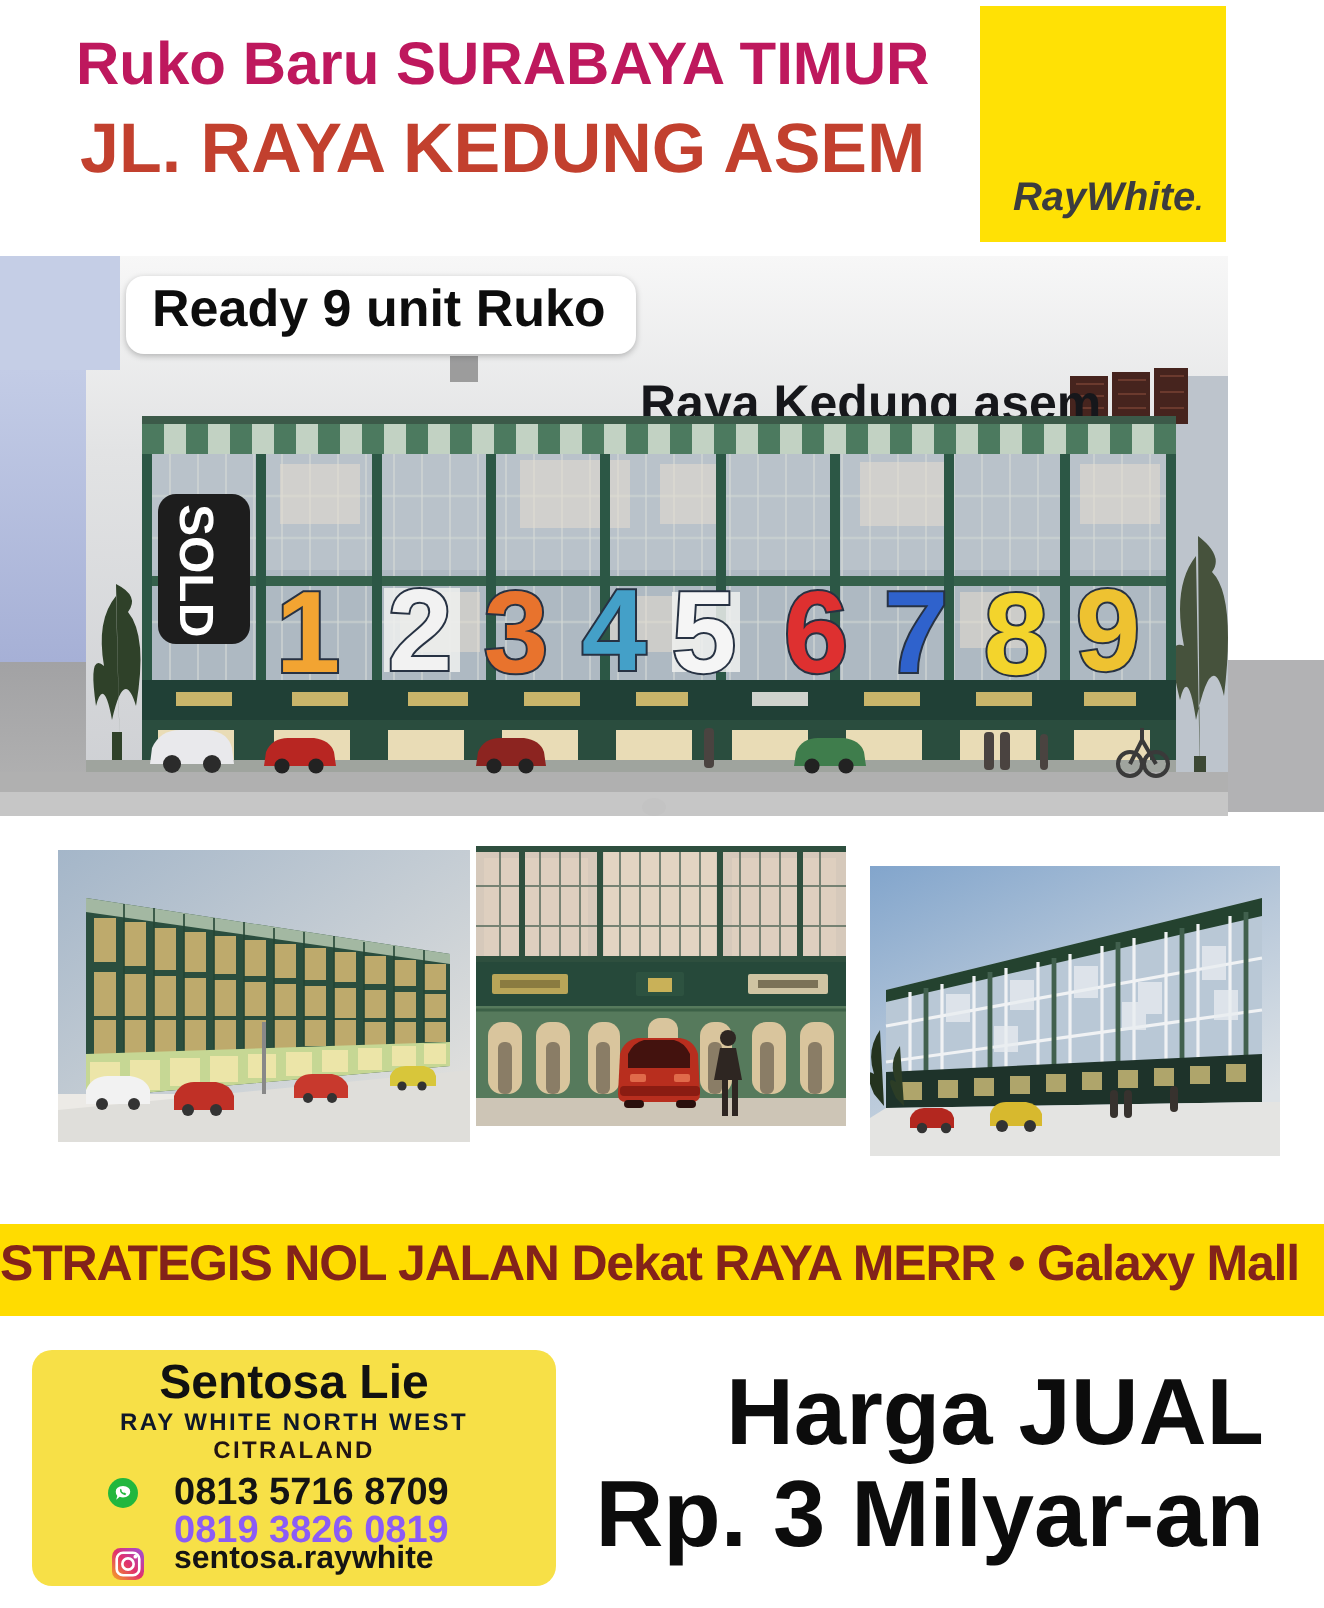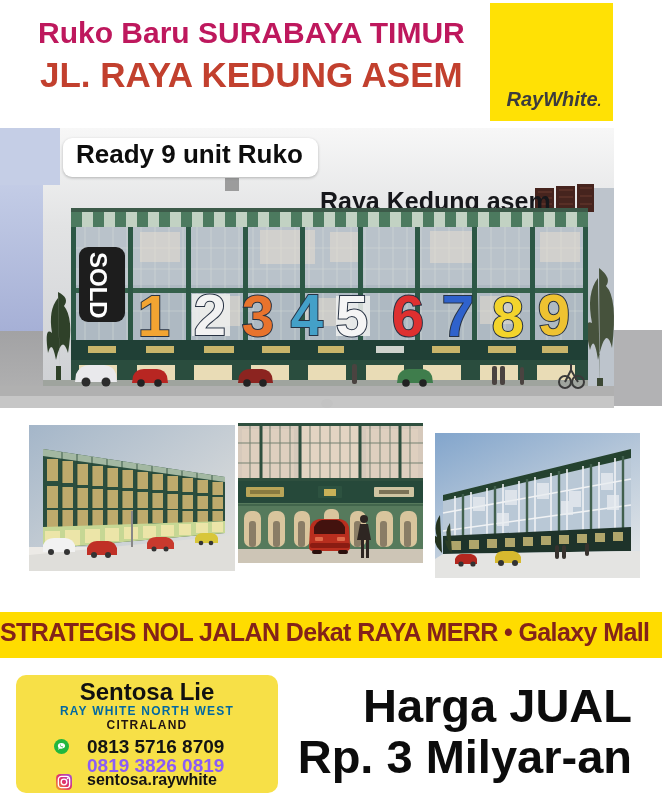--- a/index.html
+++ b/index.html
@@ -449,21 +449,21 @@
   </svg>
 
   <div class="abs" style="left:0;top:612px;width:662px;height:46px;background:#ffdc00;"></div>
 
   <div class="abs" style="left:0;top:618px;width:539px;text-align:center;font-size:25px;font-weight:bold;color:#83231a;white-space:nowrap;letter-spacing:-0.6px;">STRATEGIS NOL JALAN Dekat RAYA MERR • Galaxy Mall</div>
 
   <div class="abs" style="left:16px;top:675px;width:262px;height:118px;background:#f7e047;border-radius:10px;"></div>
 
   <div class="abs" style="left:16px;top:678px;width:262px;text-align:center;font-size:24px;font-weight:bold;color:#111;">Sentosa Lie</div>
 
-  <div class="abs" style="left:16px;top:704px;width:262px;text-align:center;font-size:12px;font-weight:bold;letter-spacing:1.2px;color:#0369a1;">RAY WHITE NORTH WEST</div>
+  <div class="abs" style="left:16px;top:704px;width:262px;text-align:center;font-size:12px;font-weight:bold;letter-spacing:1.2px;color:#0f172a;">RAY WHITE NORTH WEST</div>
 
   <div class="abs" style="left:16px;top:718px;width:262px;text-align:center;font-size:12px;font-weight:bold;letter-spacing:1.2px;color:#231512;">CITRALAND</div>
 
   <svg class="abs" style="left:54px;top:739px;" width="15" height="15" viewBox="0 0 19 19">
     <circle cx="9.5" cy="9.5" r="9.5" fill="#22b73e"></circle>
     <path d="M5.2 13.8 L5.9 11.4 Q4.9 10.2 4.9 8.7 Q4.9 5.4 9.5 5.1 Q13.9 5.4 14.1 8.7 Q13.9 12.1 9.5 12.3 Q8.3 12.3 7.4 11.9 Z" fill="#fff"></path>
     <path d="M7.6 7.3 Q7.3 9.9 10.9 10.9 L11.6 9.9 L10.3 9.2 Q9.9 9.6 9.0 8.9 Q8.3 8.2 8.7 7.8 L8.2 6.8 Z" fill="#22b73e"></path>
   </svg>
 
   <div class="abs" style="left:87px;top:736px;font-size:19px;font-weight:bold;letter-spacing:0px;color:#141414;">0813 5716 8709</div>

